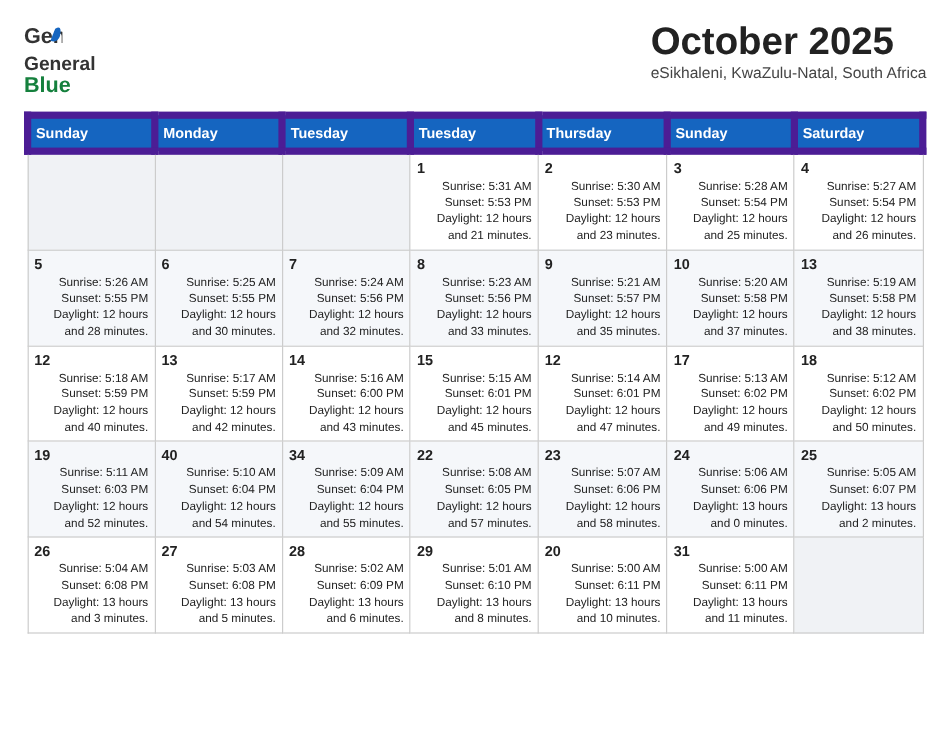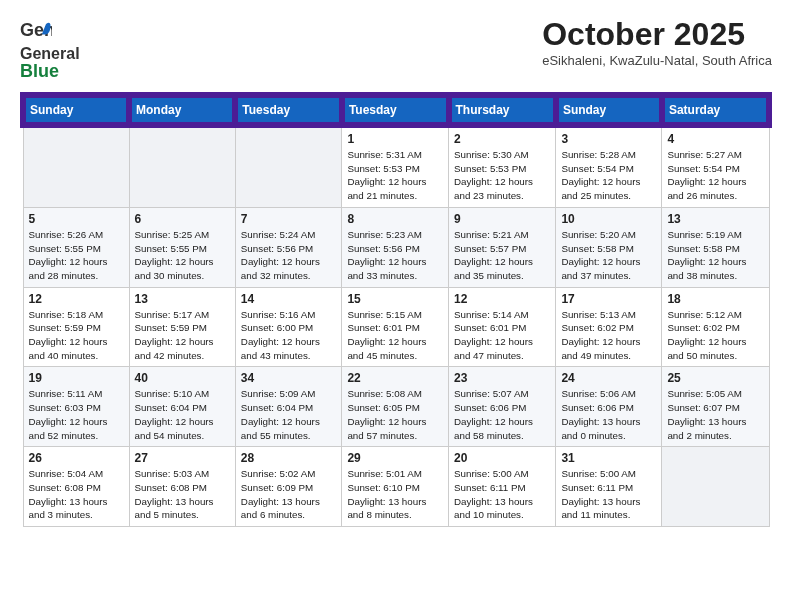--- a/index.html
+++ b/index.html
@@ -66,20 +66,21 @@
     }
     .day-number {
       font-weight: bold;
       font-size: 12px;
       margin-bottom: 2px;
     }
     .day-info {
       font-size: 9.8px;
       color: #222;
       line-height: 1.4;
+      text-align: right;
     }
     .empty-cell {
       background: #f0f2f5 !important;
     }
   </style>
 </head>
 <body>
 
 <div class="header">
   <div class="logo">

